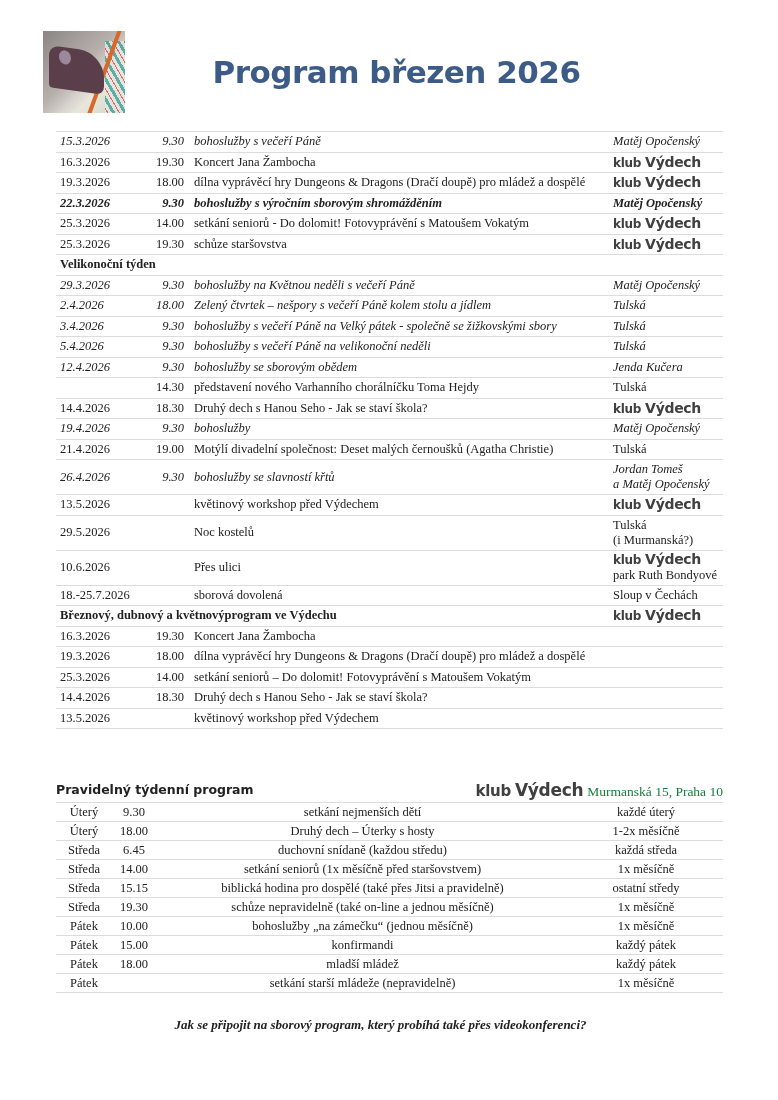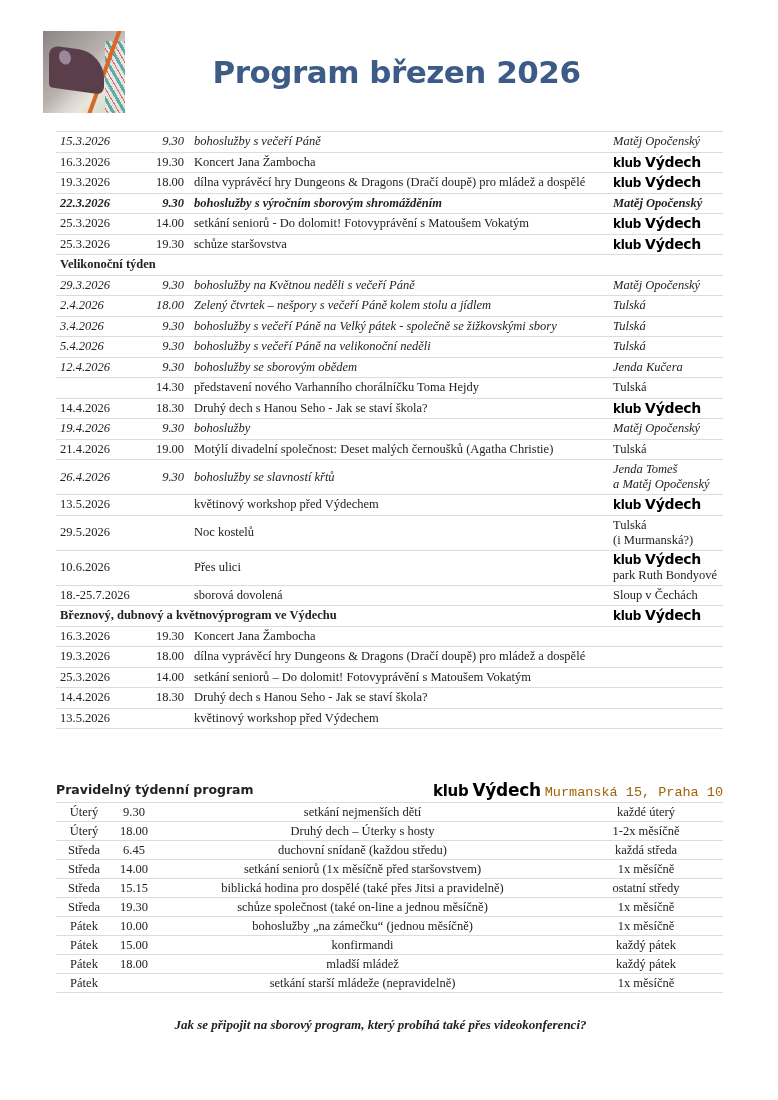--- a/index.html
+++ b/index.html
@@ -26,28 +26,28 @@
   .main td.d { width:80px; padding-left:4px;margin-top:13px; }
   .main td.t { width:36px; text-align:right; padding-right:6px; }
   .main td.e { }
   .main td.w { width:106px; }
   .main tr.sec td { font-weight:bold; }
   .main tr.it td { font-style:italic; }
   .main tr.bi td { font-style:italic; font-weight:bold; }
   .main tr.tall td { height:34px; line-height:15px; }
   .main td.w .sub { display:block; }
 
-  .klub { font-family:"DejaVu Sans", sans-serif; font-weight:bold; color:#000000; font-size:12.5px; letter-spacing:-0.3px; display:inline-block; }
+  .klub { font-family:"DejaVu Sans", sans-serif; font-weight:bold; color:#404040; font-size:12.5px; letter-spacing:-0.3px; display:inline-block; }
   .klub .k { font-size:12px; }
   .klub .v { font-size:14px; }
 
   .weekly-head { position:absolute; left:56px; top:780px; width:667px; height:20px; }
   .weekly-title { position:absolute; left:0; top:2px; font-family:"DejaVu Sans", sans-serif; font-weight:bold; font-size:12.5px; color:#222; }
   .weekly-right { position:absolute; right:0; top:0; white-space:nowrap; }
-  .weekly-right .addr { font-family:Liberation Mono, monospace; font-size:13.5px; color:#a16207; }
+  .weekly-right .addr { font-family:Liberation Serif, serif; font-size:13.5px; color:#15803d; }
   .weekly-right .klub .k { font-size:15px; }
   .weekly-right .klub .v { font-size:17px; }
 
   .weekly { position:absolute; left:56px; top:802px; width:667px; }
   .weekly td { border-top:1.5px solid #dcdcdc; padding:0 4px; height:18px; white-space:nowrap; vertical-align:middle;text-align:center; }
   .weekly tr:last-child td { border-bottom:1.5px solid #dcdcdc; }
   .weekly td.day { width:48px; }
   .weekly td.t { width:36px; }
   .weekly td.f { width:146px; }
 
@@ -158,21 +158,21 @@
       <tr class="">
         <td class="d">21.4.2026</td>
         <td class="t">19.00</td>
         <td class="e">Motýlí divadelní společnost: Deset malých černoušků (Agatha Christie)</td>
         <td class="w"><span>Tulská</span></td>
       </tr>
       <tr class="it tall">
         <td class="d">26.4.2026</td>
         <td class="t">9.30</td>
         <td class="e">bohoslužby se slavností křtů</td>
-        <td class="w"><span>Jenda Tomeš</span><span class="sub">a Matěj Opočenský</span></td>
+        <td class="w"><span>Jordan Tomeš</span><span class="sub">a Matěj Opočenský</span></td>
       </tr>
       <tr class="">
         <td class="d">13.5.2026</td>
         <td class="t"></td>
         <td class="e">květinový workshop před Výdechem</td>
         <td class="w"><span class="klub"><span class="k">klub</span> <span class="v">Výdech</span></span></td>
       </tr>
       <tr class=" tall">
         <td class="d">29.5.2026</td>
         <td class="t"></td>
@@ -259,21 +259,21 @@
       </tr>
       <tr>
         <td class="day">Středa</td>
         <td class="t">15.15</td>
         <td class="e">biblická hodina pro dospělé (také přes Jitsi a pravidelně)</td>
         <td class="f">ostatní středy</td>
       </tr>
       <tr>
         <td class="day">Středa</td>
         <td class="t">19.30</td>
-        <td class="e">schůze společnost (také on-line a jednou měsíčně)</td>
+        <td class="e">schůze nepravidelně (také on-line a jednou měsíčně)</td>
         <td class="f">1x měsíčně</td>
       </tr>
       <tr>
         <td class="day">Pátek</td>
         <td class="t">10.00</td>
         <td class="e">bohoslužby „na zámečku“ (jednou měsíčně)</td>
         <td class="f">1x měsíčně</td>
       </tr>
       <tr>
         <td class="day">Pátek</td>

